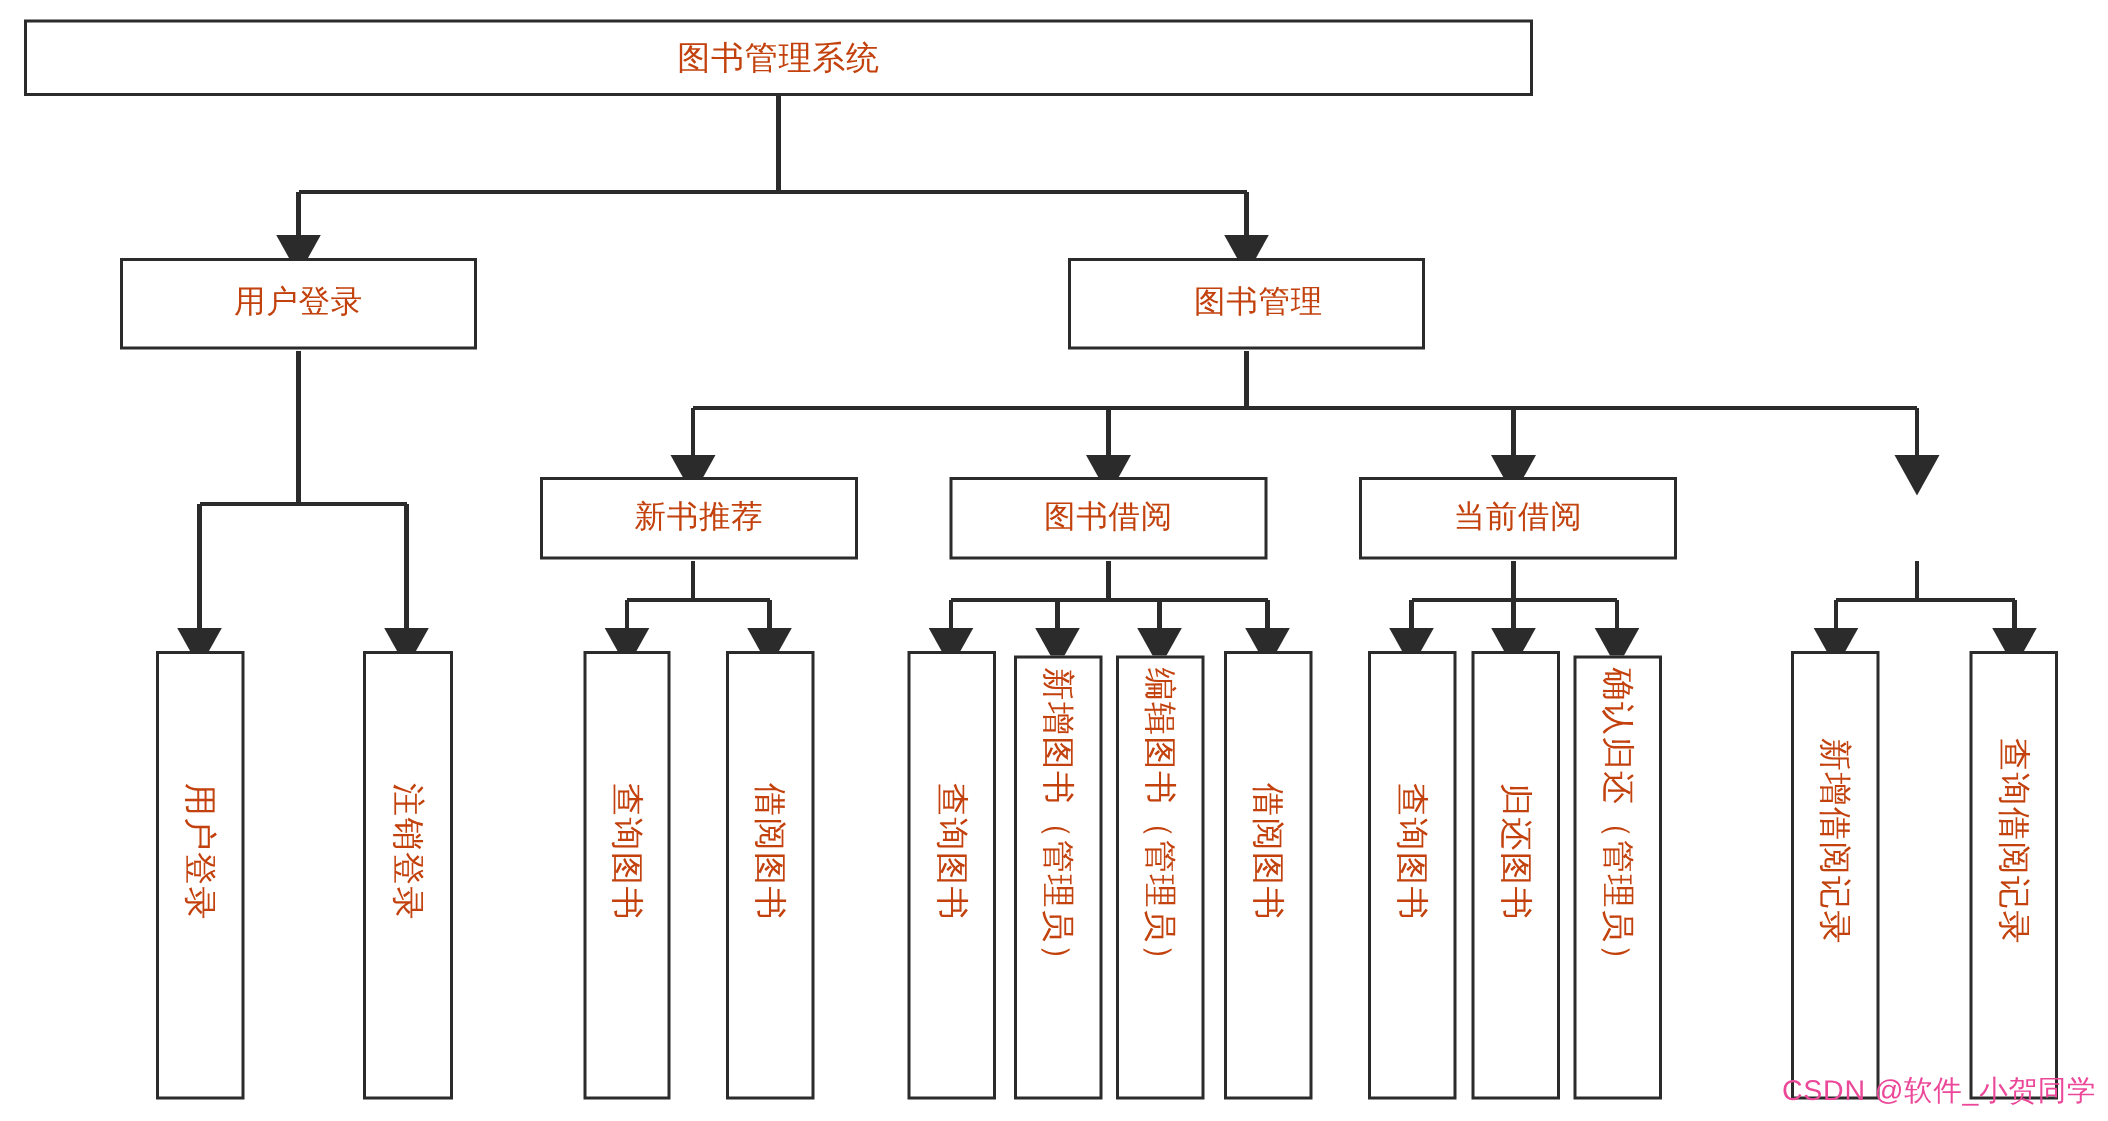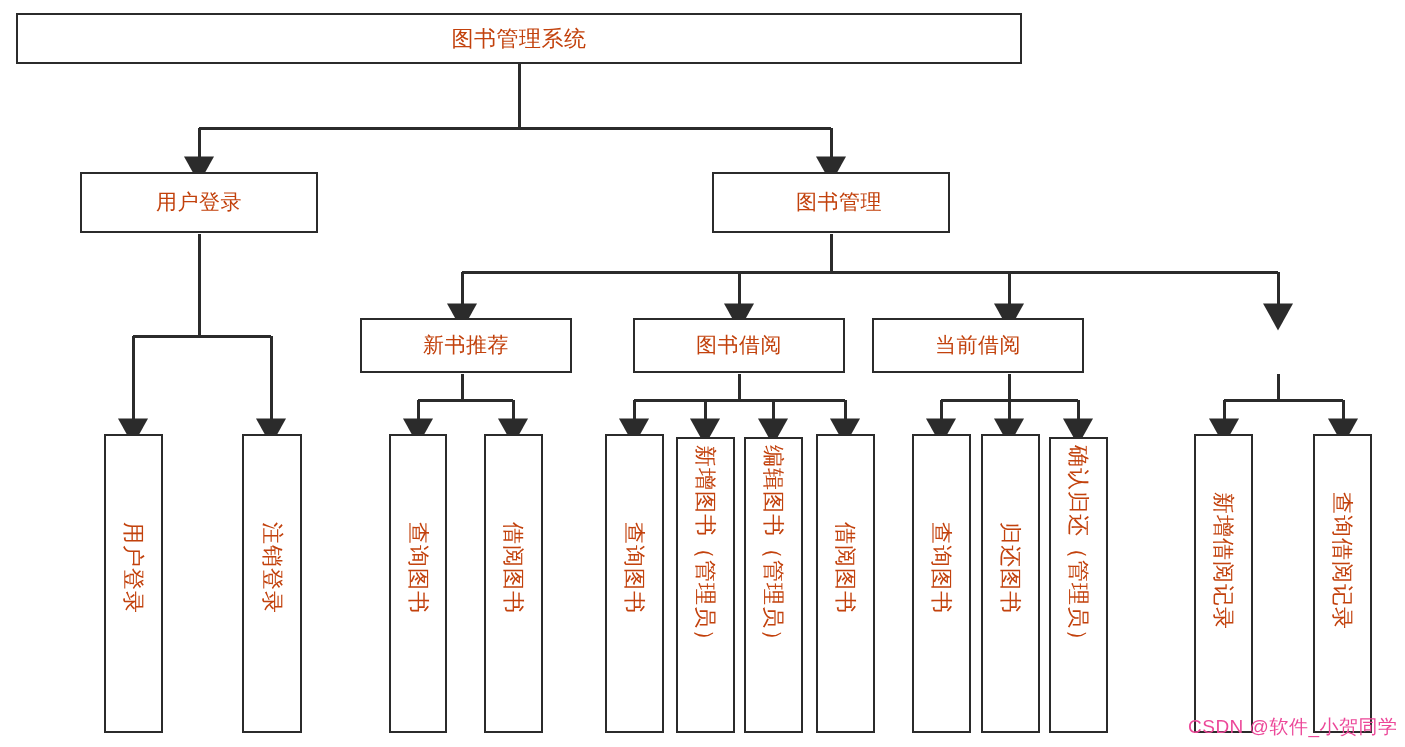--- a/index.html
+++ b/index.html
@@ -145,21 +145,21 @@
   <div class="node h" style="left:712px; top:172px; width:238px; height:61px;padding-left:16px;">
     <span class="lbl">图书管理</span>
   </div>
 
   <div class="node h" style="left:360px; top:318px; width:212px; height:55px;">
     <span class="lbl">新书推荐</span>
   </div>
   <div class="node h" style="left:633px; top:318px; width:212px; height:55px;">
     <span class="lbl">图书借阅</span>
   </div>
-  <div class="node h" style="left:872px; top:318px; width:212px; height:55px;">
+  <div class="node h" style="left:906px; top:318px; width:212px; height:55px;">
     <span class="lbl">当前借阅</span>
   </div>
 
   <div class="node v" style="left:104px; top:434px; width:59px; height:299px; padding-top:86px;">
     <span class="lbl">用户登录</span>
   </div>
   <div class="node v" style="left:242px; top:434px; width:60px; height:299px; padding-top:86px;">
     <span class="lbl">注销登录</span>
   </div>
 

